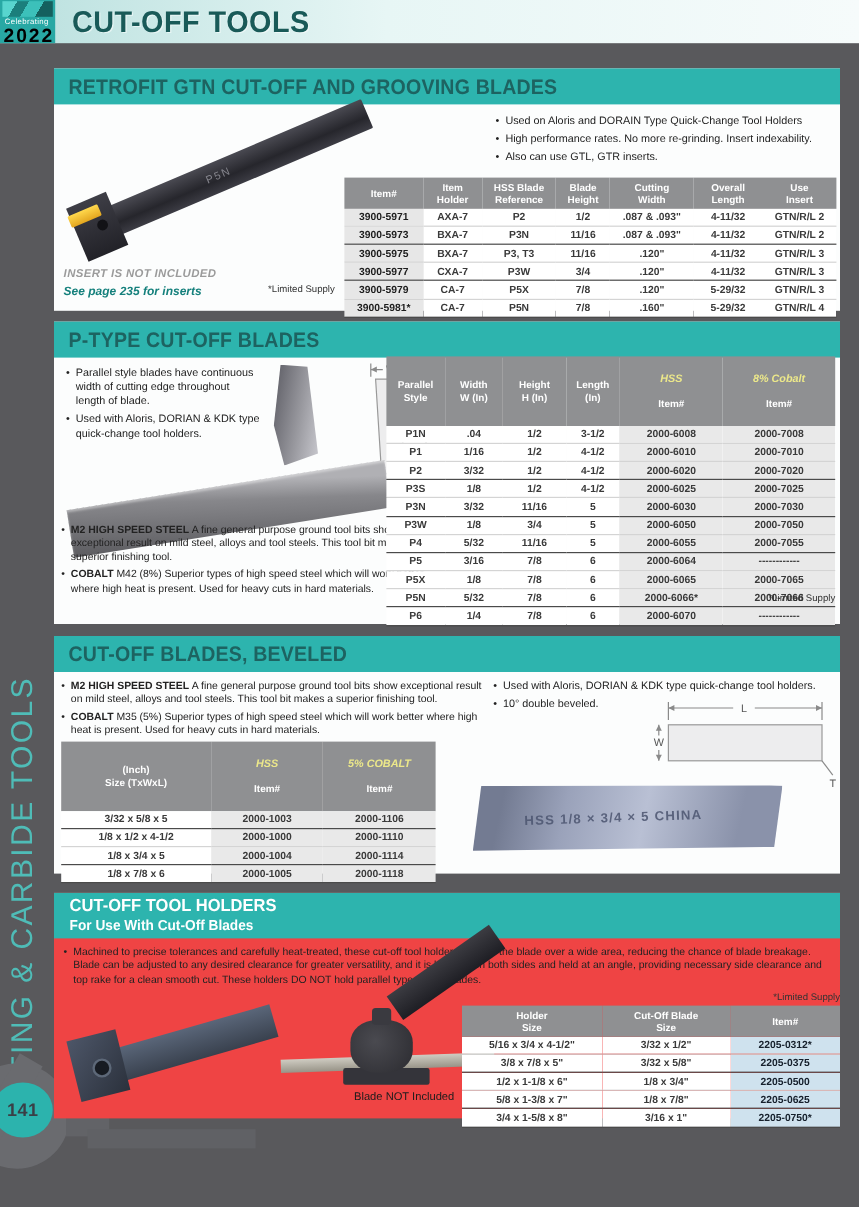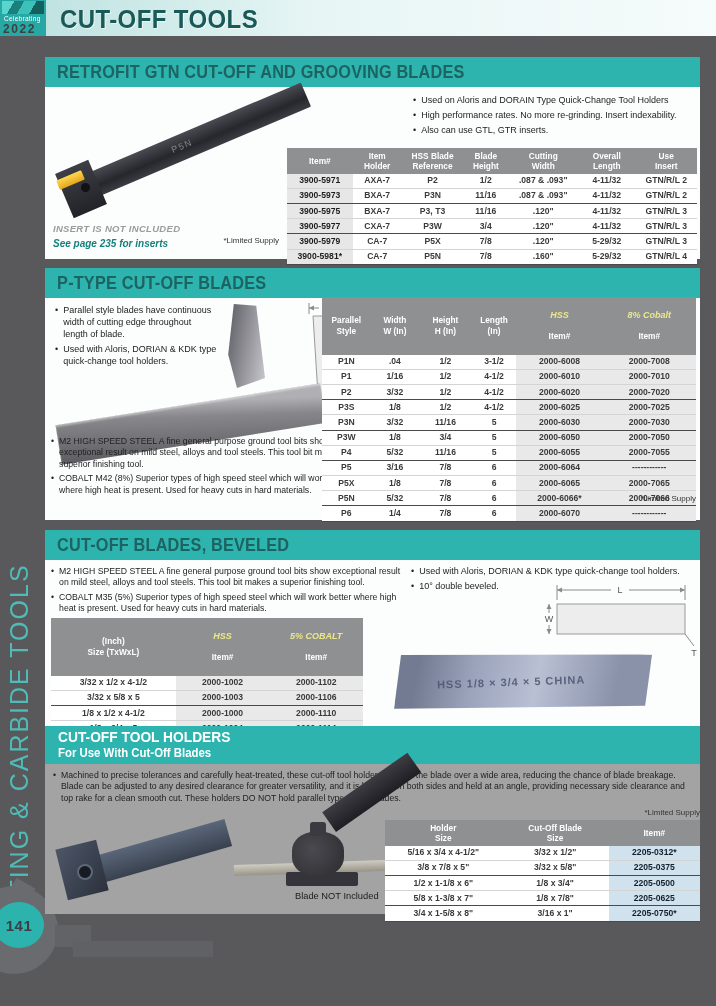--- a/index.html
+++ b/index.html
@@ -6,54 +6,54 @@
   body{width:716px;height:1006px;position:relative;background:#59595c;
        font-family:"Liberation Sans",sans-serif;overflow:hidden;}
 
   
   .top-strip{position:absolute;left:0;top:0;width:716px;height:36px;
     background:linear-gradient(90deg,#b9e0de,#e7f6f5 45%,#f6fbfb);}
   .badge{position:absolute;left:0;top:0;width:46px;height:36px;background:#28a8a4;}
   .badge-art{position:absolute;left:2px;top:1px;width:42px;height:13px;
     background:linear-gradient(120deg,#58d5ce 0 25%,#1b7f7c 25% 45%,#3cc0ba 45% 70%,#14605e 70%);}
   .badge-top{position:absolute;left:4px;top:15px;font-size:6.5px;color:#fff;letter-spacing:.3px;}
-  .badge-year{position:absolute;left:3px;top:22px;font-size:12px;font-weight:bold;color:#404040;letter-spacing:1.6px;}
+  .badge-year{position:absolute;left:3px;top:22px;font-size:16px;font-weight:bold;color:#000000;letter-spacing:1.6px;}
   .page-title{position:absolute;left:60px;top:5px;font-size:24px;font-weight:800;color:#195a58;
     letter-spacing:.4px;text-shadow:1px 1px 0 rgba(255,255,255,.55);transform:scaleY(1.04);transform-origin:left top;}
 
   
   .sidebar-text{position:absolute;left:7px;top:405px;height:548px;writing-mode:vertical-rl;
     transform:rotate(180deg);font-size:25px;line-height:1;color:#4fbcb7;letter-spacing:2px;
     white-space:nowrap;font-weight:400;}
   .gear{position:absolute;left:-30px;top:886px;width:88px;height:88px;background:#6a6b6f;border-radius:50%;}
   .gear:before{content:"";position:absolute;left:18px;top:-10px;width:22px;height:108px;background:#6a6b6f;transform:rotate(30deg);}
   .deco1{position:absolute;left:55px;top:925px;width:36px;height:22px;background:#626367;}
   .deco2{position:absolute;left:73px;top:941px;width:140px;height:16px;background:#606165;}
   .page-badge{position:absolute;left:-6px;top:902px;width:50px;height:46px;background:#2cb3ad;border-radius:50%;
     display:flex;align-items:center;justify-content:center;}
   .page-num{font-size:15px;font-weight:bold;color:#3a3f46;letter-spacing:.5px;}
 
   
   .panel{position:absolute;left:45px;width:655px;background:#fcfdfd;}
   .p1{top:57px;height:202px;}
   .p2{top:268px;height:252px;}
   .p3{top:530px;height:198px;}
-  .p4{top:726px;height:188px;background:#a3a3a3;}
+  .p4{top:744px;height:188px;background:#ef4444;}
   .banner{height:30px;background:#2db4ae;overflow:hidden;}
   .banner .bt{display:inline-block;transform:scaleX(.93);transform-origin:left center;
     color:#1d6361;font-weight:800;font-size:17.5px;line-height:30px;padding-left:13px;letter-spacing:.2px;}
   .banner4{height:38px;background:#2db4ae;padding:3px 0 0 13px;box-sizing:border-box;}
   .banner4 .l1{color:#fff;font-weight:800;font-size:14.5px;line-height:1.15;transform:scaleX(.95);transform-origin:left;}
   .banner4 .l2{color:#fff;font-weight:800;font-size:12px;line-height:1.2;transform:scaleX(.95);transform-origin:left;}
 
   
   .bullets{position:absolute;color:#222;}
   .bullet{display:flex;gap:5px;margin-bottom:3px;line-height:1.32;}
   .bullet .marker{flex:0 0 auto;}
-  .bullet b{font-weight:normal;text-align:center;}
+  .bullet b{font-weight:bold;text-align:center;}
 
   
   table{border-collapse:collapse;width:100%;table-layout:fixed;}
   th{background:#8f9092;color:#fff;font-size:8.3px;font-weight:bold;padding:2.5px 1px;
      white-space:pre-line;line-height:1.25;vertical-align:middle;text-align:center;}
   td{font-size:8.6px;font-weight:bold;color:#3a3a3a;text-align:center;padding:1.5px 1px;
      line-height:1.3;background:#fff;overflow:hidden;}
   tbody tr{border-bottom:1px solid #d4d4d4;}
   tbody tr.group-end{border-bottom:1.6px solid #4a4a4a;}
   .accent{display:block;color:#ece88a;font-style:italic;font-size:9px;font-weight:bold;}
@@ -487,25 +487,20 @@
         <span class="accent">HSS</span>
         <span class="sub">Item#</span>
       </th>
       <th>
         <span class="accent">5% COBALT</span>
         <span class="sub">Item#</span>
       </th>
     </tr>
       </thead>
     <tbody>
-        <tr>
-          <td>3/32 x 1/2 x 4-1/2</td>
-          <td>2000-1002</td>
-          <td>2000-1102</td>
-        </tr>
         <tr class="group-end">
           <td>3/32 x 5/8 x 5</td>
           <td>2000-1003</td>
           <td>2000-1106</td>
         </tr>
         <tr>
           <td>1/8 x 1/2 x 4-1/2</td>
           <td>2000-1000</td>
           <td>2000-1110</td>
         </tr>

